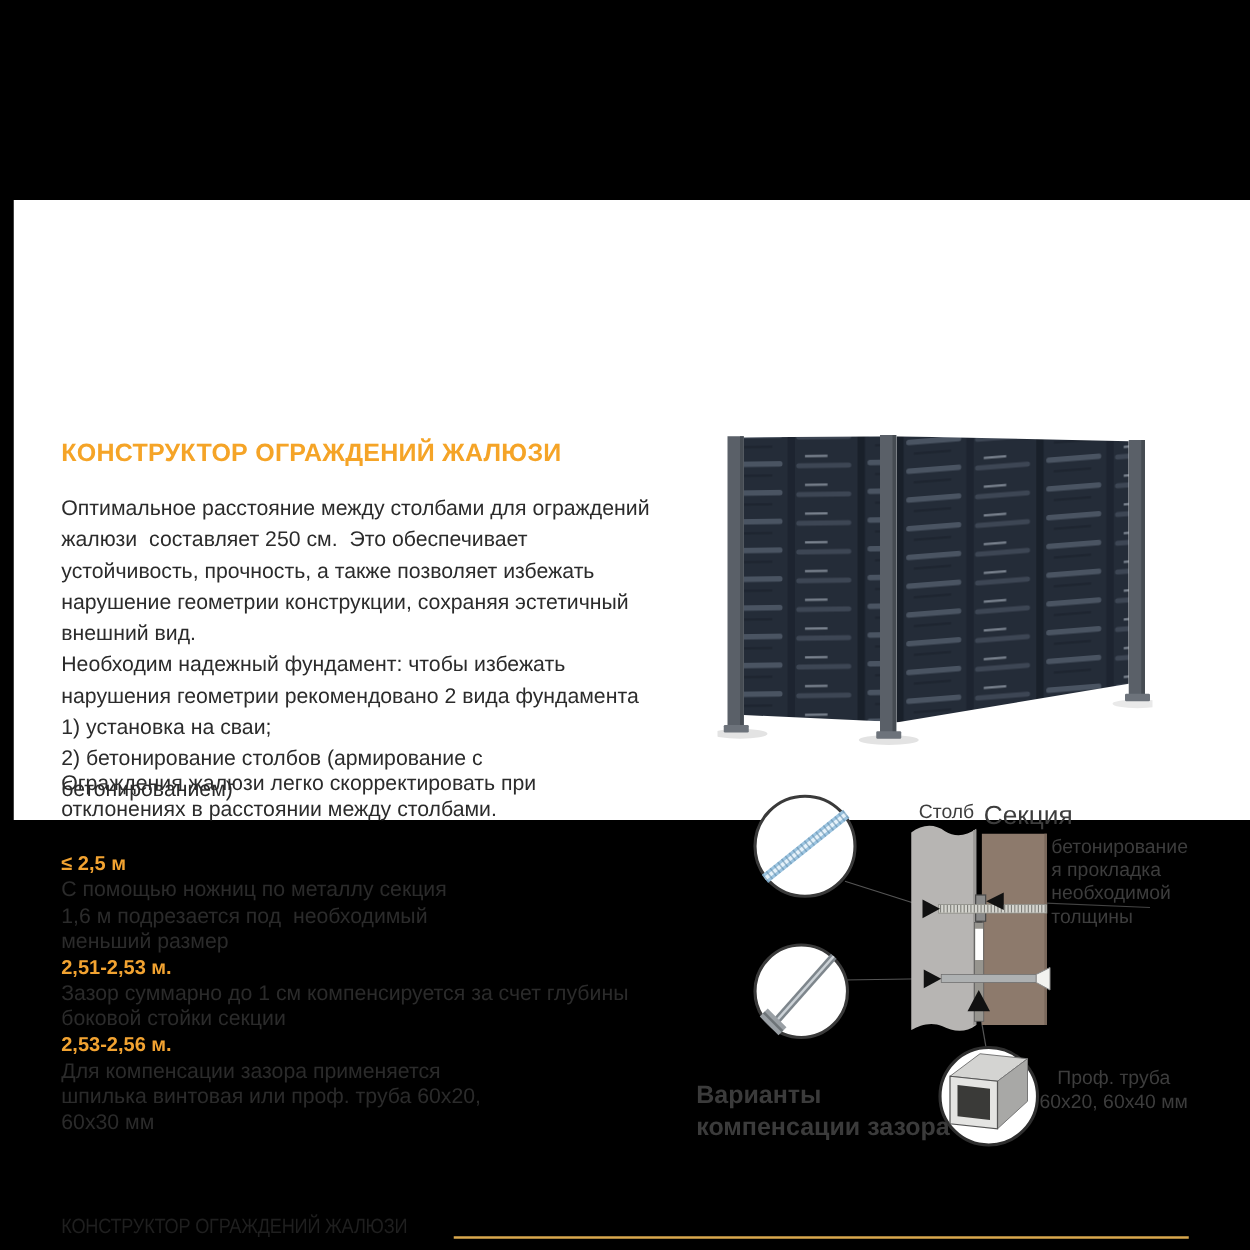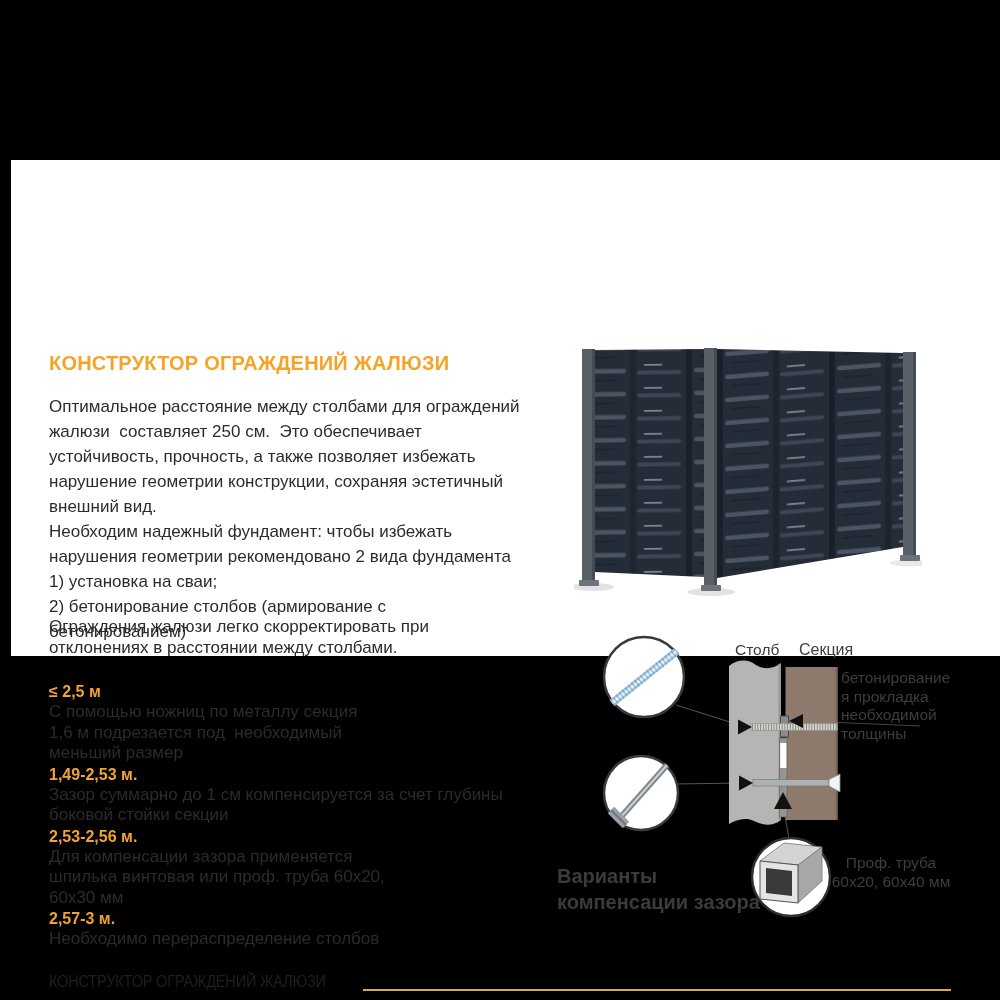--- a/index.html
+++ b/index.html
@@ -29,21 +29,21 @@
   .footer-title{
     left:38px;top:812px;font-size:16.5px;color:#1f1f1f;letter-spacing:-0.2px;
     transform:scaleX(0.88);transform-origin:left center;white-space:nowrap;
   }
   .footer-rule{
     left:352px;top:829px;width:588px;height:2px;background:#D9A84E;
   }
   
   .diag-label{color:#3d3d3d;white-space:pre-wrap;}
   .lbl-post{left:724px;top:481px;font-size:15.5px;}
-  .lbl-section{left:776px;top:481px;font-size:16px;margin-left:12px;}
+  .lbl-section{left:776px;top:481px;font-size:21px;}
   .lbl-fastener{left:549px;top:557px;font-size:16px;line-height:21.5px;}
   .lbl-spacer{left:830px;top:509px;font-size:15.5px;line-height:18.5px;}
   .lbl-tube{left:820px;top:694px;width:120px;font-size:15.5px;line-height:18.5px;text-align:center;}
   .diag-caption{
     left:546px;top:703px;font-size:20px;line-height:26px;font-weight:bold;color:#3b3b3b;white-space:pre-wrap;
   }
 </style>
 </head>
 <body>
 
@@ -114,33 +114,29 @@
 отклонениях в расстоянии между столбами.</div>
 
   <div class="abs sections">
     <div>
       <div class="size-heading">≤ 2,5 м</div>
       <div class="size-body">С помощью ножниц по металлу секция
 1,6 м подрезается под  необходимый
 меньший размер</div>
     </div>
     <div>
-      <div class="size-heading">1,49-2,53 м.</div>
+      <div class="size-heading">2,51-2,53 м.</div>
       <div class="size-body">Зазор суммарно до 1 см компенсируется за счет глубины
 боковой стойки секции</div>
     </div>
     <div>
       <div class="size-heading">2,53-2,56 м.</div>
       <div class="size-body">Для компенсации зазора применяется
 шпилька винтовая или проф. труба 60х20,
 60х30 мм</div>
-    </div>
-    <div>
-      <div class="size-heading">2,57-3 м.</div>
-      <div class="size-body">Необходимо перераспределение столбов</div>
     </div>
   </div>
 
   <svg class="abs" style="left:545px;top:475px;" width="420" height="295" viewBox="0 0 420 295">
 
     <line x1="120" y1="70" x2="183" y2="90" stroke="#555" stroke-width="1"></line>
     <line x1="119" y1="149" x2="184" y2="148" stroke="#555" stroke-width="1"></line>
     <line x1="247" y1="86" x2="364" y2="91" stroke="#444" stroke-width="1"></line>
     <line x1="228" y1="175" x2="233" y2="204" stroke="#555" stroke-width="1"></line>
 

